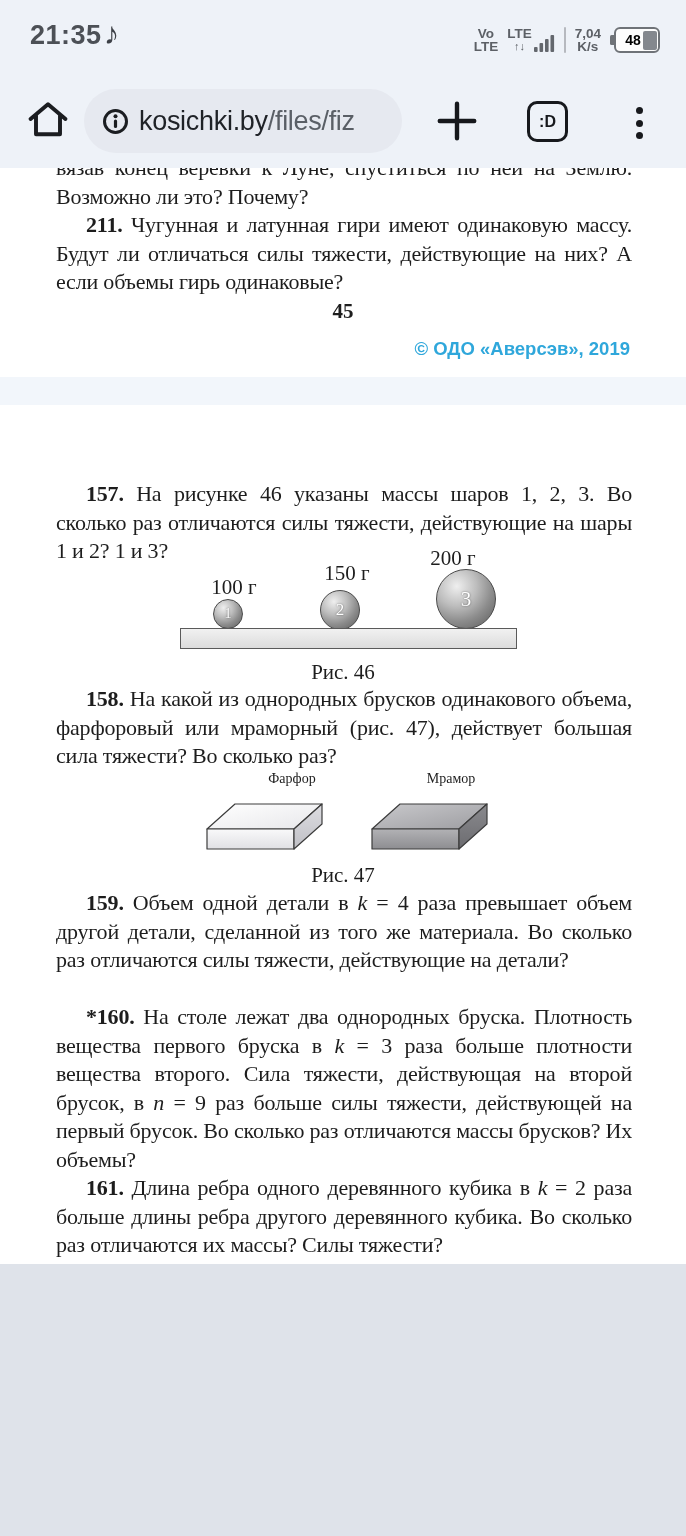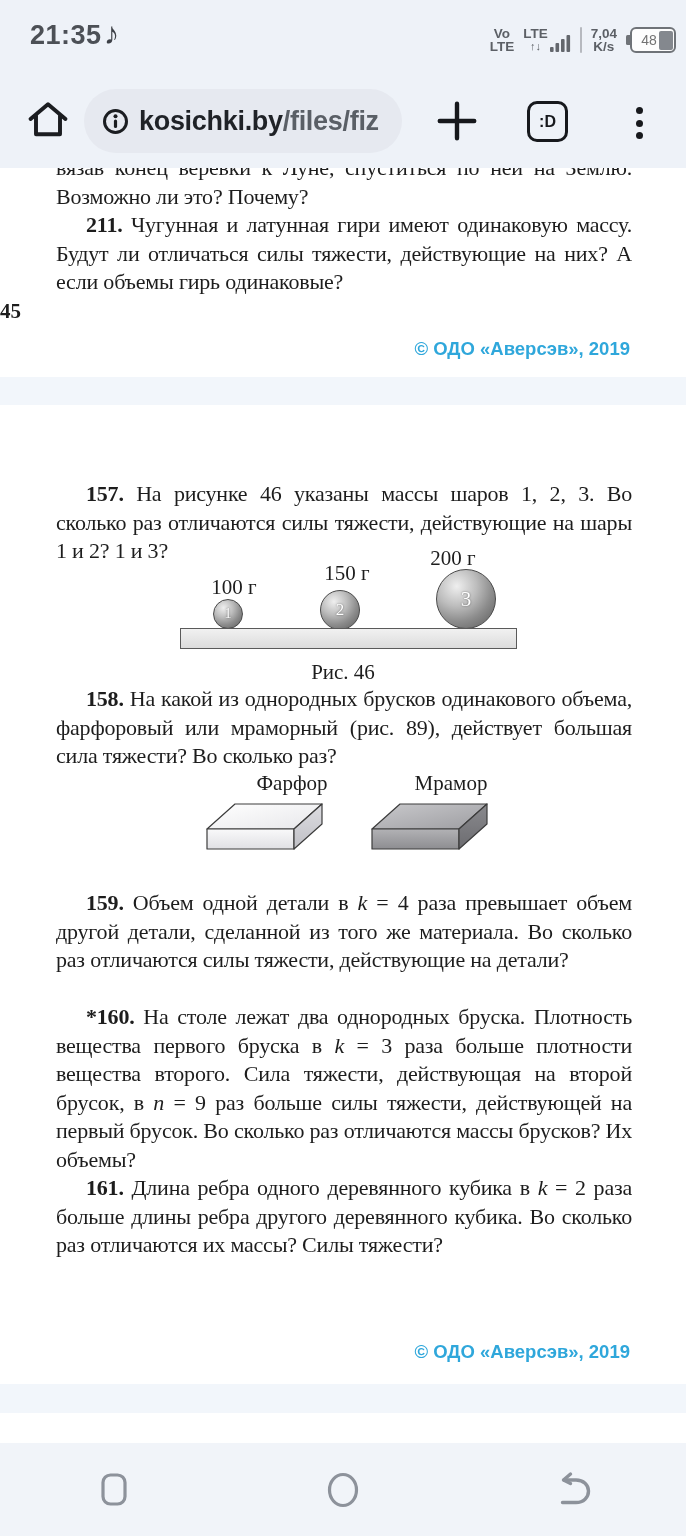--- a/index.html
+++ b/index.html
@@ -1,70 +1,70 @@
 <!DOCTYPE html>
 <html><head>
 <meta charset="utf-8">
 <style>
   html,body{margin:0;padding:0;background:#dfe3ea;}
   #screen{
-    position:relative;width:686px;height:1536px;background:#ffffff;
+    position:relative;width:686px;height:1264px;background:#ffffff;
     overflow:hidden;font-family:"Liberation Sans",sans-serif;
     -webkit-font-smoothing:antialiased;
   }
   
   .chrome{position:absolute;left:0;top:0;width:686px;height:168px;background:#eef2f8;}
   .statusbar{position:absolute;left:0;top:0;width:686px;height:85px;}
   .time{position:absolute;left:30px;top:20px;font-size:27px;font-weight:700;color:#4c5056;letter-spacing:.5px;}
   .note-ic{position:absolute;left:104px;top:16px;font-size:31px;color:#3d4147;font-weight:700;}
-  .st-right{position:absolute;right:10px;top:18px;display:flex;align-items:center;gap:9px;height:44px;}
+  .st-right{position:absolute;right:26px;top:18px;display:flex;align-items:center;gap:9px;height:44px;}
   .two-line{display:flex;flex-direction:column;align-items:center;font-size:13.5px;line-height:13px;font-weight:700;color:#5c6066;}
   .sig-wrap{display:flex;align-items:flex-end;gap:2px;}
   .divider{width:2px;height:26px;background:#b6b9bf;border-radius:1px;}
   .battery{display:flex;align-items:center;}
   .batt-nub{width:4px;height:10px;background:#6f7378;border-radius:1.5px 0 0 1.5px;}
   .batt-body{position:relative;width:42px;height:22px;border:2.5px solid #6f7378;border-radius:6px;background:#fdfdfd;display:flex;align-items:center;justify-content:center;}
   .batt-fill{position:absolute;right:1.5px;top:1.5px;bottom:1.5px;width:14px;background:#84888e;border-radius:2px;}
-  .batt-num{position:relative;z-index:2;font-size:14px;font-weight:400;color:#737373;margin-right:8px;}
+  .batt-num{position:relative;z-index:2;font-size:14px;font-weight:700;color:#000000;margin-right:8px;}
   .toolbar{position:absolute;left:0;top:85px;width:686px;height:83px;}
   .home-btn{position:absolute;left:24px;top:96px;width:48px;height:48px;}
   .url-pill{position:absolute;left:84px;top:89px;width:318px;height:64px;background:#e6e9f0;border-radius:32px;display:flex;align-items:center;padding:0 18px;box-sizing:border-box;gap:10px;}
-  .url-text{font-size:27px;font-weight:700;color:#1f2227;white-space:nowrap;letter-spacing:-.3px;}
+  .url-text{font-size:27px;font-weight:400;color:#1f2227;white-space:nowrap;letter-spacing:-.3px;}
   .url-path{color:#5a5f66;}
   .plus-btn{position:absolute;left:434px;top:98px;width:46px;height:46px;}
   .tabs-btn{position:absolute;left:527px;top:101px;width:41px;height:41px;border:3.5px solid #17191d;border-radius:10px;box-sizing:border-box;display:flex;align-items:center;justify-content:center;font-size:16px;font-weight:800;color:#17191d;letter-spacing:0;}
   .menu-btn{position:absolute;left:629px;top:99px;width:20px;height:48px;display:flex;flex-direction:column;align-items:center;justify-content:center;gap:5.5px;}
   .dot{width:7px;height:7px;border-radius:50%;background:#17191d;}
   .para{position:absolute;left:56px;width:576px;font-family:"Liberation Serif",serif;
         font-size:22px;line-height:28.5px;color:#1d1d1d;text-align:justify;
         text-indent:30px;letter-spacing:-0.2px;margin:0;}
   .noind{text-indent:0;}
   .pnum{font-weight:700;}
   .pvar{font-style:italic;}
   .clipline{position:absolute;left:56px;top:168px;width:576px;height:14px;overflow:hidden;}
   .clipline .inner{margin-top:-14.5px;font-family:"Liberation Serif",serif;font-size:22px;line-height:28.5px;
         letter-spacing:-0.2px;color:#1d1d1d;text-align:justify;text-align-last:justify;}
-  .pagenum{position:absolute;left:0;width:686px;text-align:left;font-family:"Liberation Serif",serif;
+  .pagenum{position:absolute;left:0;width:686px;text-align:center;font-family:"Liberation Serif",serif;
         font-weight:700;font-size:21px;color:#1d1d1d;}
   .copyright{position:absolute;right:56px;font-size:18.5px;font-weight:700;color:#2fa7db;font-family:"Liberation Sans",sans-serif;}
   .band{position:absolute;left:0;width:686px;background:#f2f6fb;}
   
   .fig46{position:absolute;left:0;top:548px;width:686px;height:132px;}
   .mass-label{position:absolute;font-family:"Liberation Serif",serif;font-size:21px;color:#1d1d1d;width:90px;text-align:center;}
   .ball{position:absolute;border-radius:50%;
         background:radial-gradient(circle at 34% 28%, #efefef 0%, #bdbdbd 35%, #8d8d8d 62%, #585858 100%);
         border:1px solid #4a4a4a;display:flex;align-items:center;justify-content:center;box-sizing:border-box;}
   .ball span{font-family:"Liberation Serif",serif;color:#ffffff;text-shadow:0 0 2px rgba(0,0,0,.55);}
   .shelf{position:absolute;left:180px;top:80px;width:337px;height:21px;
         background:linear-gradient(#f1f1f1,#dcdcdc);border:1.5px solid #5a5a5a;box-sizing:border-box;}
   .caption{position:absolute;left:0;width:686px;text-align:center;font-family:"Liberation Serif",serif;
         font-size:21px;color:#1d1d1d;}
   
   .fig47{position:absolute;left:0;top:771px;width:686px;height:114px;}
-  .brick-label{position:absolute;top:0;font-family:"Liberation Serif",serif;font-size:21px;color:#1d1d1d;width:140px;text-align:center;}
+  .brick-label{position:absolute;top:0;font-family:"Liberation Serif",serif;font-size:14px;color:#1d1d1d;width:140px;text-align:center;}
   .brick{position:absolute;top:32px;width:117px;height:47px;}
   
   .navbar{position:absolute;left:0;top:1443px;width:686px;height:93px;background:#f1f4f9;display:flex;align-items:center;justify-content:space-around;}
   .nav-btn{width:48px;height:48px;display:flex;align-items:center;justify-content:center;}
 </style>
 </head>
 <body>
 
 <div id="screen">
 
@@ -163,21 +163,21 @@
     <div class="ball" style="left:320px;top:42px;width:40px;height:40px;">
         <span style="font-size:17px;">2</span>
       </div>
     <div class="ball" style="left:436px;top:21px;width:60px;height:60px;">
         <span style="font-size:21px;">3</span>
       </div>
     <div class="shelf"></div>
     <div class="caption" style="top:112px;">Рис. 46</div>
   </div>
 
-  <p class="para" style="top:685px;"><b class="pnum">158.</b><span> На какой из однородных брусков одинакового объема, фарфоровый или мраморный (рис. 89), действует большая сила тяжести? Во сколько раз?</span></p>
+  <p class="para" style="top:685px;"><b class="pnum">158.</b><span> На какой из однородных брусков одинакового объема, фарфоровый или мраморный (рис. 47), действует большая сила тяжести? Во сколько раз?</span></p>
 
   <div class="fig47">
     <div class="brick-label" style="left:222px;">Фарфор</div>
     <div class="brick-label" style="left:381px;text-align:center;">Мрамор</div>
 
     <svg class="brick" style="left:206px;" viewBox="0 0 117 47">
       <defs>
         <linearGradient id="ltop" x1="0" y1="0" x2="1" y2="1">
           <stop offset="0" stop-color="#ffffff"></stop>
             <stop offset="1" stop-color="#e7e7ea"></stop>
@@ -209,20 +209,21 @@
         <linearGradient id="rside" x1="0" y1="0" x2="0" y2="1">
           <stop offset="0" stop-color="#8a8a8e"></stop>
             <stop offset="1" stop-color="#6c6c70"></stop>
         </linearGradient>
       </defs>
       <polygon points="1,26 29,1 116,1 88,26" fill="url(#rtop)" stroke="#3c3c3c" stroke-width="1.2" stroke-linejoin="round"></polygon>
       <polygon points="1,26 88,26 88,46 1,46" fill="url(#rfront)" stroke="#3c3c3c" stroke-width="1.2" stroke-linejoin="round"></polygon>
       <polygon points="88,26 116,1 116,21 88,46" fill="url(#rside)" stroke="#3c3c3c" stroke-width="1.2" stroke-linejoin="round"></polygon>
     </svg>
 
+    <div class="caption" style="top:92px;">Рис. 47</div>
   </div>
 
   <p class="para" style="top:889px;"><b class="pnum">159.</b><span> Объем одной детали в </span><i class="pvar">k</i><span> = 4 раза превышает объем другой детали, сделанной из того же материала. Во сколько раз отличаются силы тяжести, действующие на детали?</span></p>
 
   <p class="para" style="top:1003px;"><b class="pnum">*160.</b><span> На столе лежат два однородных бруска. Плотность вещества первого бруска в </span><i class="pvar">k</i><span> = 3 раза больше плотности вещества второго. Сила тяжести, действующая на второй брусок, в </span><i class="pvar">n</i><span> = 9 раз больше силы тяжести, действующей на первый брусок. Во сколько раз отличаются массы брусков? Их объемы?</span></p>
 
   <p class="para" style="top:1174px;"><b class="pnum">161.</b><span> Длина ребра одного деревянного кубика в </span><i class="pvar">k</i><span> = 2 раза больше длины ребра другого деревянного кубика. Во сколько раз отличаются их массы? Силы тяжести?</span></p>
 
   <div class="copyright" style="top:1341px;">© ОДО «Аверсэв», 2019</div>
 

